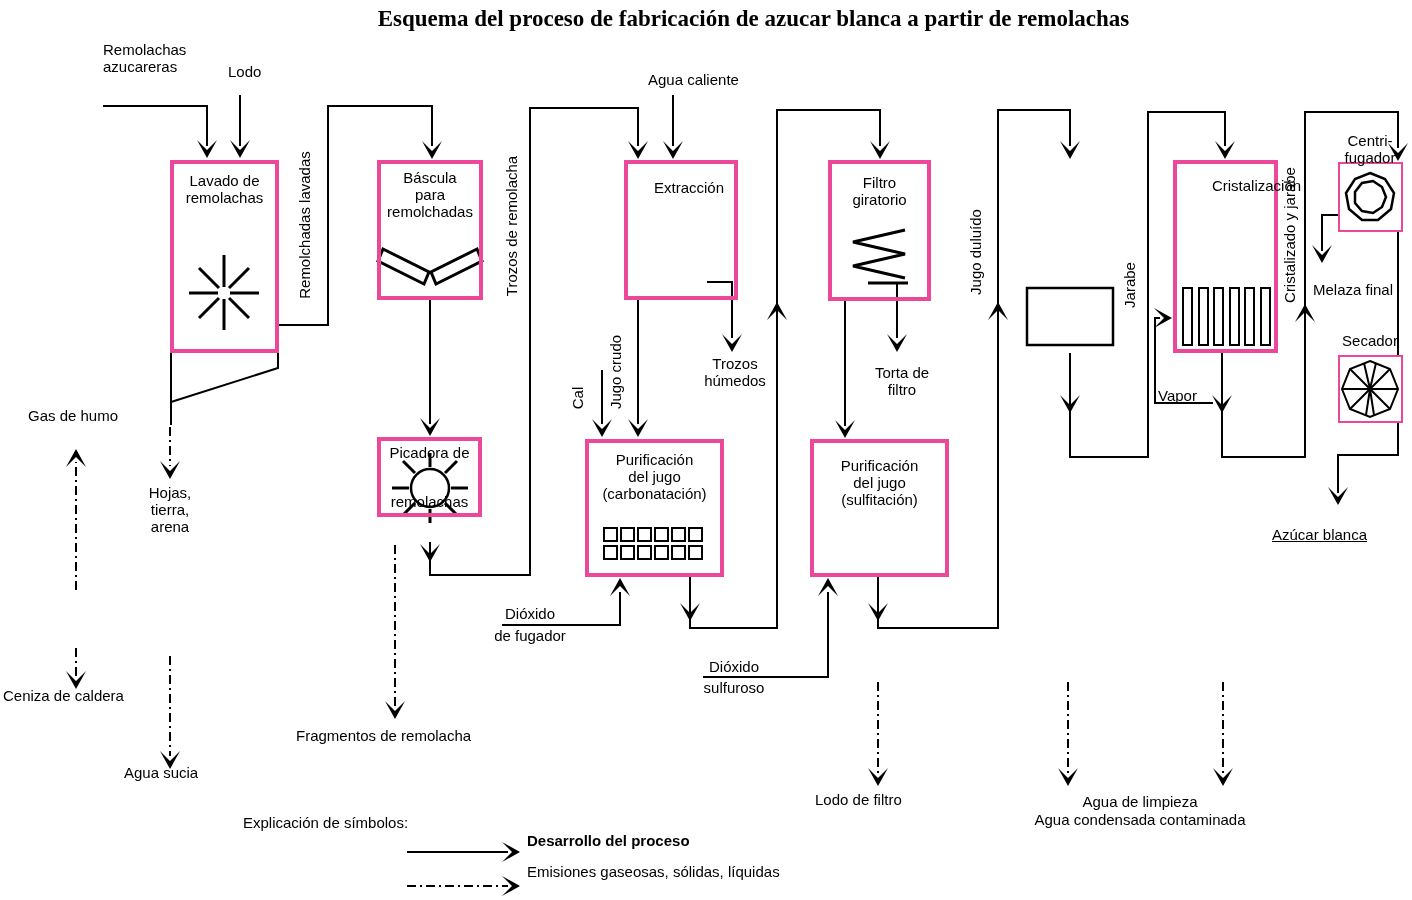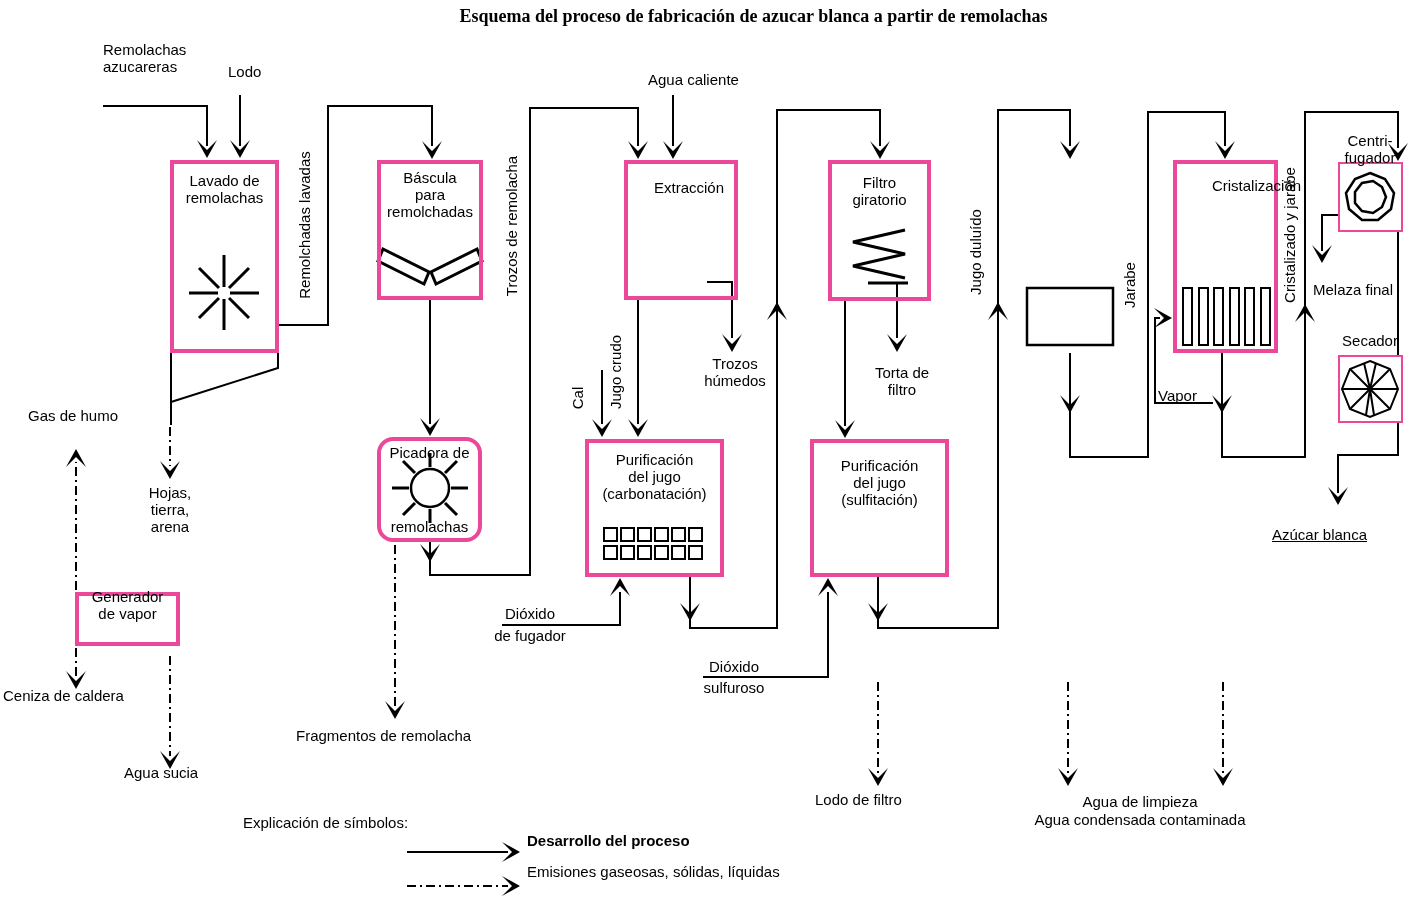--- a/index.html
+++ b/index.html
@@ -1,20 +1,20 @@
 <!DOCTYPE html>
 <html><head>
 <meta charset="utf-8">
 <style>
   html,body{margin:0;padding:0;background:#ffffff;}
   #canvas{position:relative;width:1412px;height:900px;background:#ffffff;overflow:hidden;
           font-family:"Liberation Sans",sans-serif;color:#000;}
   #diagram-svg{position:absolute;left:0;top:0;width:1412px;height:900px;}
   .title{position:absolute;left:95px;top:6px;width:1317px;text-align:center;
-         font-family:"Liberation Serif",serif;font-weight:bold;font-size:18px;}
+         font-family:"Liberation Serif",serif;font-weight:bold;font-size:23px;}
   .box{position:absolute;border:4px solid #ec4899;box-sizing:border-box;background:transparent;}
   .boxlbl{width:100%;text-align:center;font-size:15px;line-height:17px;white-space:pre-line;}
   .lbl{position:absolute;font-size:15px;line-height:17px;white-space:pre-line;}
   .ctr{text-align:center;}
   .und{text-decoration:underline;}
   svg text{font-family:"Liberation Sans",sans-serif;font-size:15px;fill:#000;}
   .ln{stroke:#000;stroke-width:2;fill:none;}
   .lnd{stroke:#000;stroke-width:2;fill:none;stroke-dasharray:9 4 2 4;}
   .sym{stroke:#000;fill:none;}
   .ah{fill:#000;stroke:none;}
@@ -178,21 +178,21 @@
 
   <div class="box" style="left:170px;top:160px;width:109px;height:193px;">
     <div class="boxlbl" style="margin-top:8px;">Lavado de
 remolachas</div>
   </div>
   <div class="box" style="left:377px;top:160px;width:106px;height:140px;">
     <div class="boxlbl" style="margin-top:5px;">Báscula
 para
 remolchadas</div>
   </div>
-  <div class="box" style="left:377px;top:437px;width:105px;height:105px;border-radius:16px;">
+  <div class="box" style="left:377px;top:437px;width:105px;height:80px;">
     <div class="boxlbl" style="margin-top:3px;">Picadora de</div>
     <div class="boxlbl" style="position:absolute;bottom:3px;">remolachas</div>
   </div>
   <div class="box" style="left:624px;top:160px;width:114px;height:140px;padding-left:16px;">
     <div class="boxlbl" style="margin-top:15px;">Extracción</div>
   </div>
   <div class="box" style="left:585px;top:439px;width:139px;height:138px;">
     <div class="boxlbl" style="margin-top:8px;">Purificación
 del jugo
 (carbonatación)</div>
@@ -207,24 +207,20 @@
 (sulfitación)</div>
   </div>
   <div class="box" style="left:1173px;top:160px;width:105px;height:193px;">
     <div class="boxlbl" style="margin-top:13px;padding-left:31px;">Cristalización</div>
   </div>
   <div class="box" style="left:1338px;top:162px;width:65px;height:70px;border-width:2.5px;"></div>
   <div class="lbl ctr" style="left:1330px;top:132px;width:80px;">Centri-
 fugador</div>
   <div class="box" style="left:1338px;top:355px;width:65px;height:68px;border-width:2.5px;"></div>
   <div class="lbl ctr" style="left:1325px;top:332px;width:90px;">Secador</div>
-  <div class="box" style="left:75px;top:592px;width:105px;height:54px;">
-    <div class="boxlbl" style="margin-top:-8px;">Generador
-de vapor</div>
-  </div>
 
   <div class="lbl" style="left:103px;top:41px;">Remolachas
 azucareras</div>
   <div class="lbl" style="left:228px;top:63px;">Lodo</div>
   <div class="lbl" style="left:648px;top:71px;">Agua caliente</div>
   <div class="lbl ctr" style="left:490px;top:605px;width:80px;">Dióxido</div>
   <div class="lbl ctr" style="left:487px;top:627px;width:86px;">de fugador</div>
   <div class="lbl ctr" style="left:702px;top:658px;width:64px;">Dióxido</div>
   <div class="lbl ctr" style="left:695px;top:679px;width:78px;">sulfuroso</div>
   <div class="lbl" style="left:1158px;top:387px;">Vapor</div>

